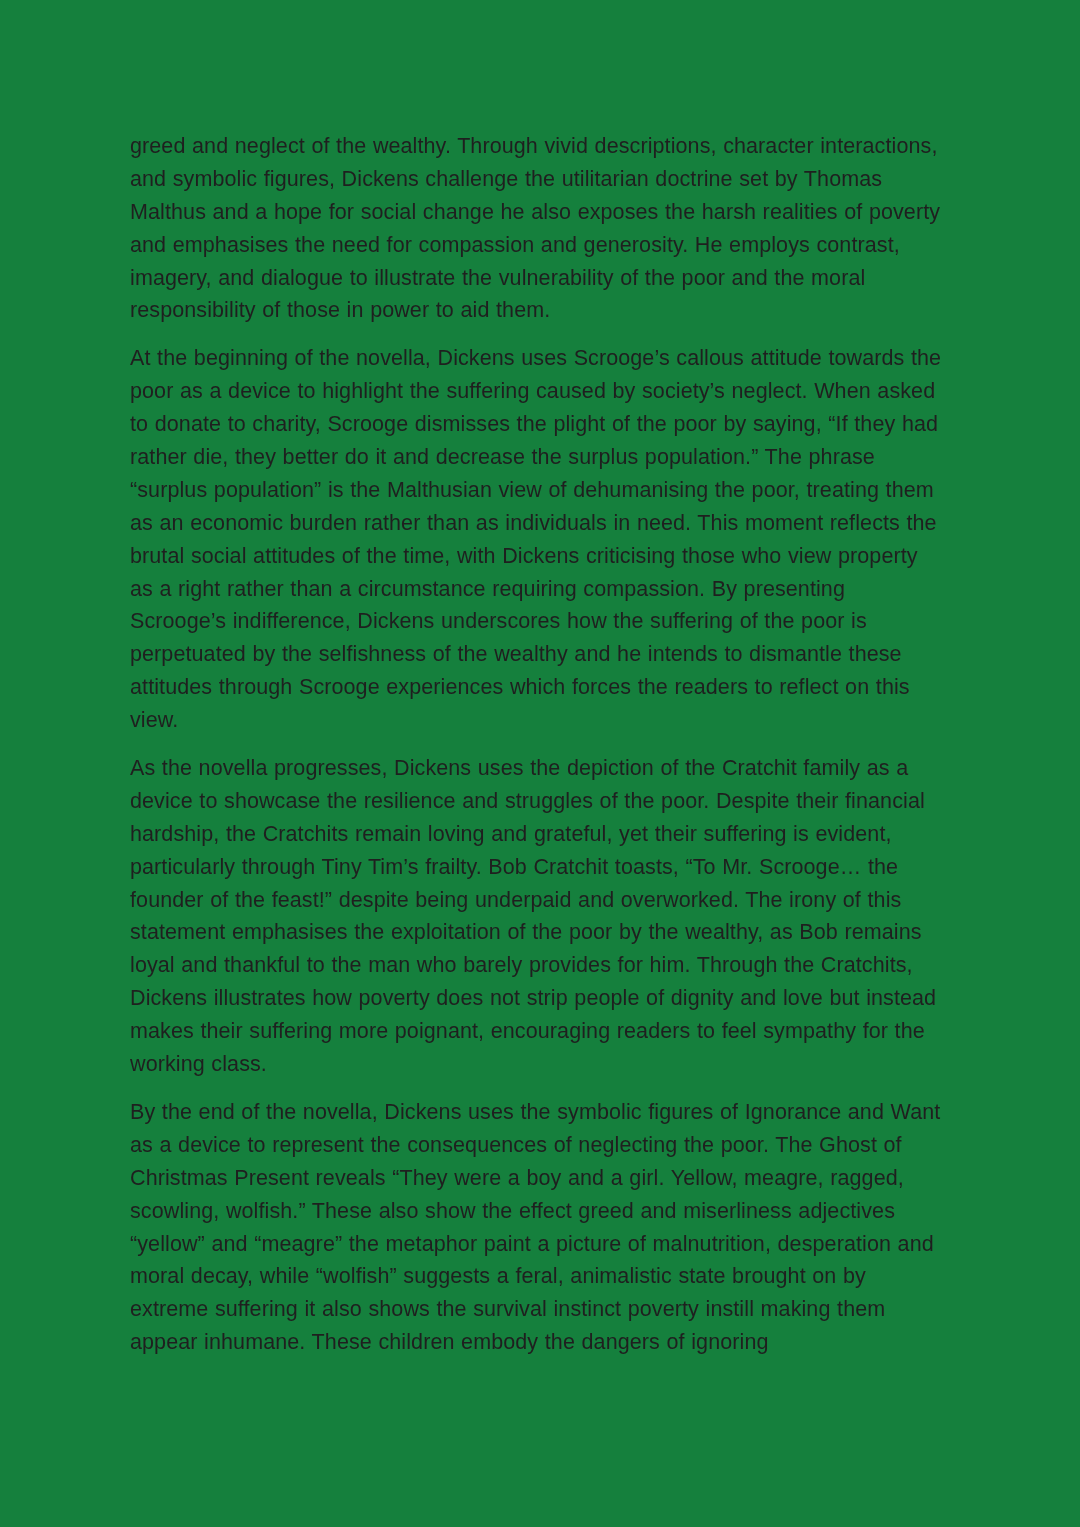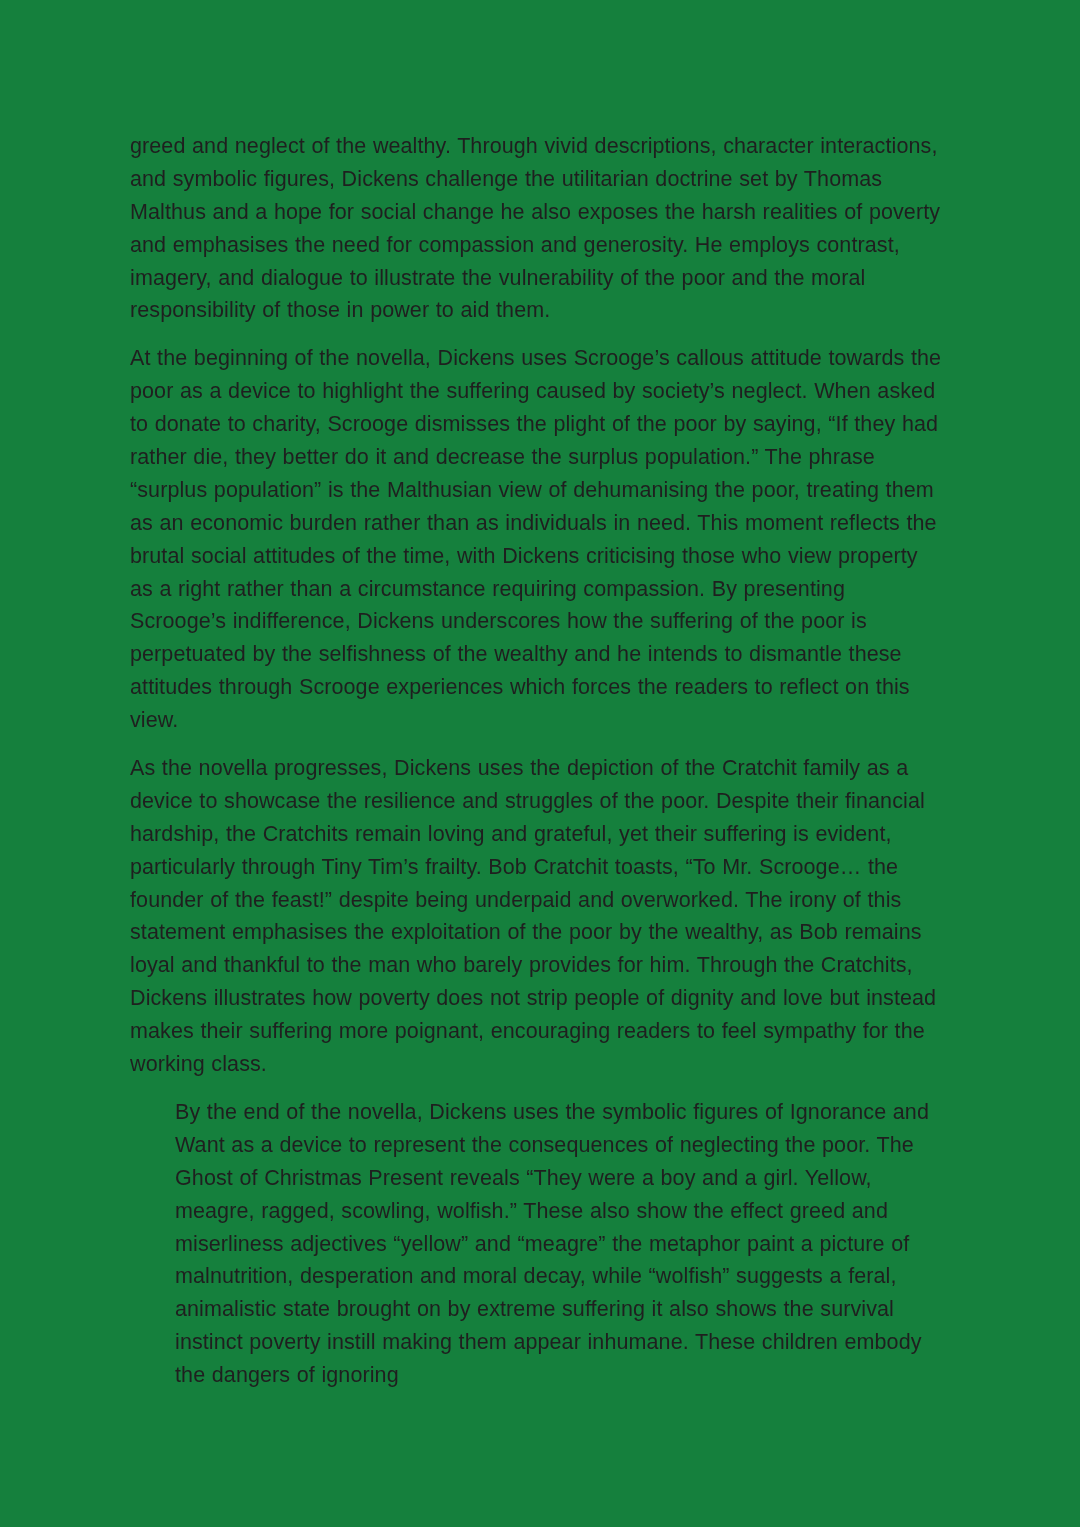--- a/index.html
+++ b/index.html
@@ -25,21 +25,20 @@
     color: #1f1f1f;
     text-align: left;
     letter-spacing: 0.1px;
   }
   .content p {
     margin: 0 0 15px 0;
     word-spacing: 0.5px;
   }
   .content p:last-child {
     margin-bottom: 0;
-    margin-left: 45px;
   }
 </style>
 </head>
 <body>
 
 <div class="page">
   <div class="content">
     <p>greed and neglect of the wealthy. Through vivid descriptions, character interactions, and symbolic figures, Dickens challenge the utilitarian doctrine set by Thomas Malthus and a hope for social change he also exposes the harsh realities of poverty and emphasises the need for compassion and generosity. He employs contrast, imagery, and dialogue to illustrate the vulnerability of the poor and the moral responsibility of those in power to aid them.</p>
     <p>At the beginning of the novella, Dickens uses Scrooge’s callous attitude towards the poor as a device to highlight the suffering caused by society’s neglect. When asked to donate to charity, Scrooge dismisses the plight of the poor by saying, “If they had rather die, they better do it and decrease the surplus population.” The phrase “surplus population” is the Malthusian view of dehumanising the poor, treating them as an economic burden rather than as individuals in need. This moment reflects the brutal social attitudes of the time, with Dickens criticising those who view property as a right rather than a circumstance requiring compassion. By presenting Scrooge’s indifference, Dickens underscores how the suffering of the poor is perpetuated by the selfishness of the wealthy and he intends to dismantle these attitudes through Scrooge experiences which forces the readers to reflect on this view.</p>
     <p>As the novella progresses, Dickens uses the depiction of the Cratchit family as a device to showcase the resilience and struggles of the poor. Despite their financial hardship, the Cratchits remain loving and grateful, yet their suffering is evident, particularly through Tiny Tim’s frailty. Bob Cratchit toasts, “To Mr. Scrooge… the founder of the feast!” despite being underpaid and overworked. The irony of this statement emphasises the exploitation of the poor by the wealthy, as Bob remains loyal and thankful to the man who barely provides for him. Through the Cratchits, Dickens illustrates how poverty does not strip people of dignity and love but instead makes their suffering more poignant, encouraging readers to feel sympathy for the working class.</p>

